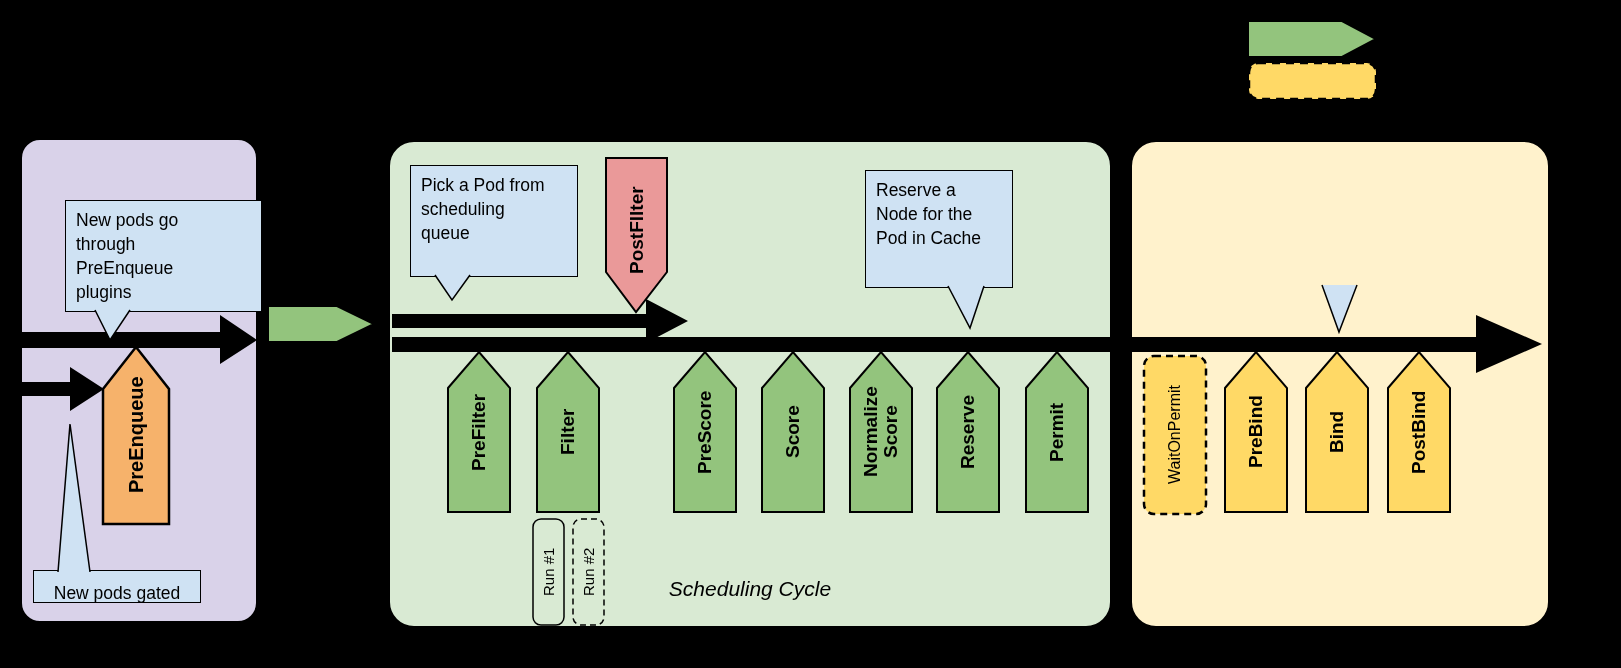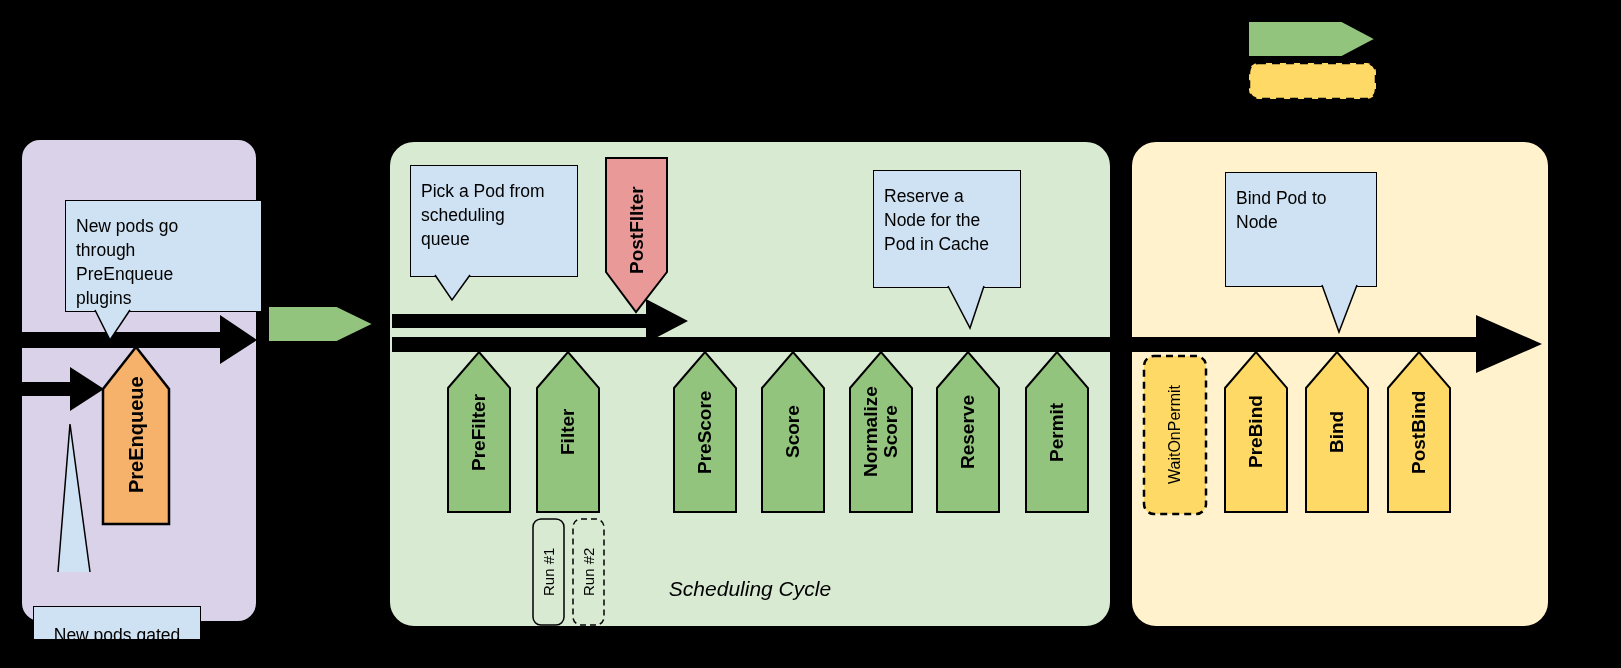--- a/index.html
+++ b/index.html
@@ -14,21 +14,21 @@
   .bind-box  { left:1130px; top:140px; width:420px; height:488px; background:#fff2cc; border-radius:26px; }
   .overlay { position:absolute; left:0; top:0; width:1621px; height:668px; z-index:1; }
   .vlabel {
     position:absolute; z-index:2; display:flex; align-items:center; justify-content:center;
     writing-mode:vertical-rl; transform:rotate(180deg);
     font-weight:bold; font-size:19px; line-height:1.05; white-space:pre-line; text-align:center;
   }
   .vlabel.normal { font-weight:normal; }
   .callout {
     position:absolute; z-index:3; background:#cfe2f3; border:1.5px solid #000;
-    font-size:17.5px; line-height:1.38; padding:13px 10px; white-space:pre-line;
+    font-size:17.5px; line-height:1.38; padding:7px 10px; white-space:pre-line;
   }
   .pointer { position:absolute; z-index:4; overflow:visible; }
   .title { position:absolute; z-index:2; font-size:21px; text-align:center; }
   .sort-label { position:absolute; z-index:2; display:flex; align-items:center; justify-content:center;
     font-weight:bold; font-size:20px; }
 </style>
 </head>
 <body>
 
 <div class="canvas">
@@ -104,31 +104,29 @@
     <path d="M4 2 L19 32 L39 2" fill="#cfe2f3" stroke="#000" stroke-width="1.5"></path>
   </svg>
 
   <div class="callout" style="left:410px; top:165px; width:168px; height:112px;">Pick a Pod from
 scheduling
 queue</div>
   <svg class="pointer" style="left:431px; top:273px;" width="42" height="30">
     <path d="M4 2 L21 27 L39 2" fill="#cfe2f3" stroke="#000" stroke-width="1.5"></path>
   </svg>
 
-  <div class="callout" style="left:865px; top:170px; width:148px; height:118px;margin-left:8px;">Reserve a
+  <div class="callout" style="left:865px; top:170px; width:148px; height:118px;">Reserve a
 Node for the
 Pod in Cache</div>
   <svg class="pointer" style="left:944px; top:284px;" width="44" height="48">
     <path d="M4 2 L26 44 L40 2" fill="#cfe2f3" stroke="#000" stroke-width="1.5"></path>
   </svg>
 
-  <div class="callout" style="left:1225px; top:172px; width:152px; height:115px;">Bind Pod to
-Node</div>
   <svg class="pointer" style="left:1318px; top:283px;" width="42" height="52">
     <path d="M4 2 L21 49 L39 2" fill="#cfe2f3" stroke="#000" stroke-width="1.5"></path>
   </svg>
 
-  <div class="callout" style="left:33px; top:570px; width:168px; height:33px; padding:16px 10px; text-align:center;margin-top:36px;">New pods gated</div>
+  <div class="callout" style="left:33px; top:570px; width:168px; height:33px; padding:10px 10px; text-align:center;">New pods gated</div>
   <svg class="pointer" style="left:54px; top:422px;" width="40" height="153">
     <path d="M4 150 L16 2 L36 150" fill="#cfe2f3" stroke="#000" stroke-width="1.5"></path>
   </svg>
 
 </div>
 
 </body></html>

